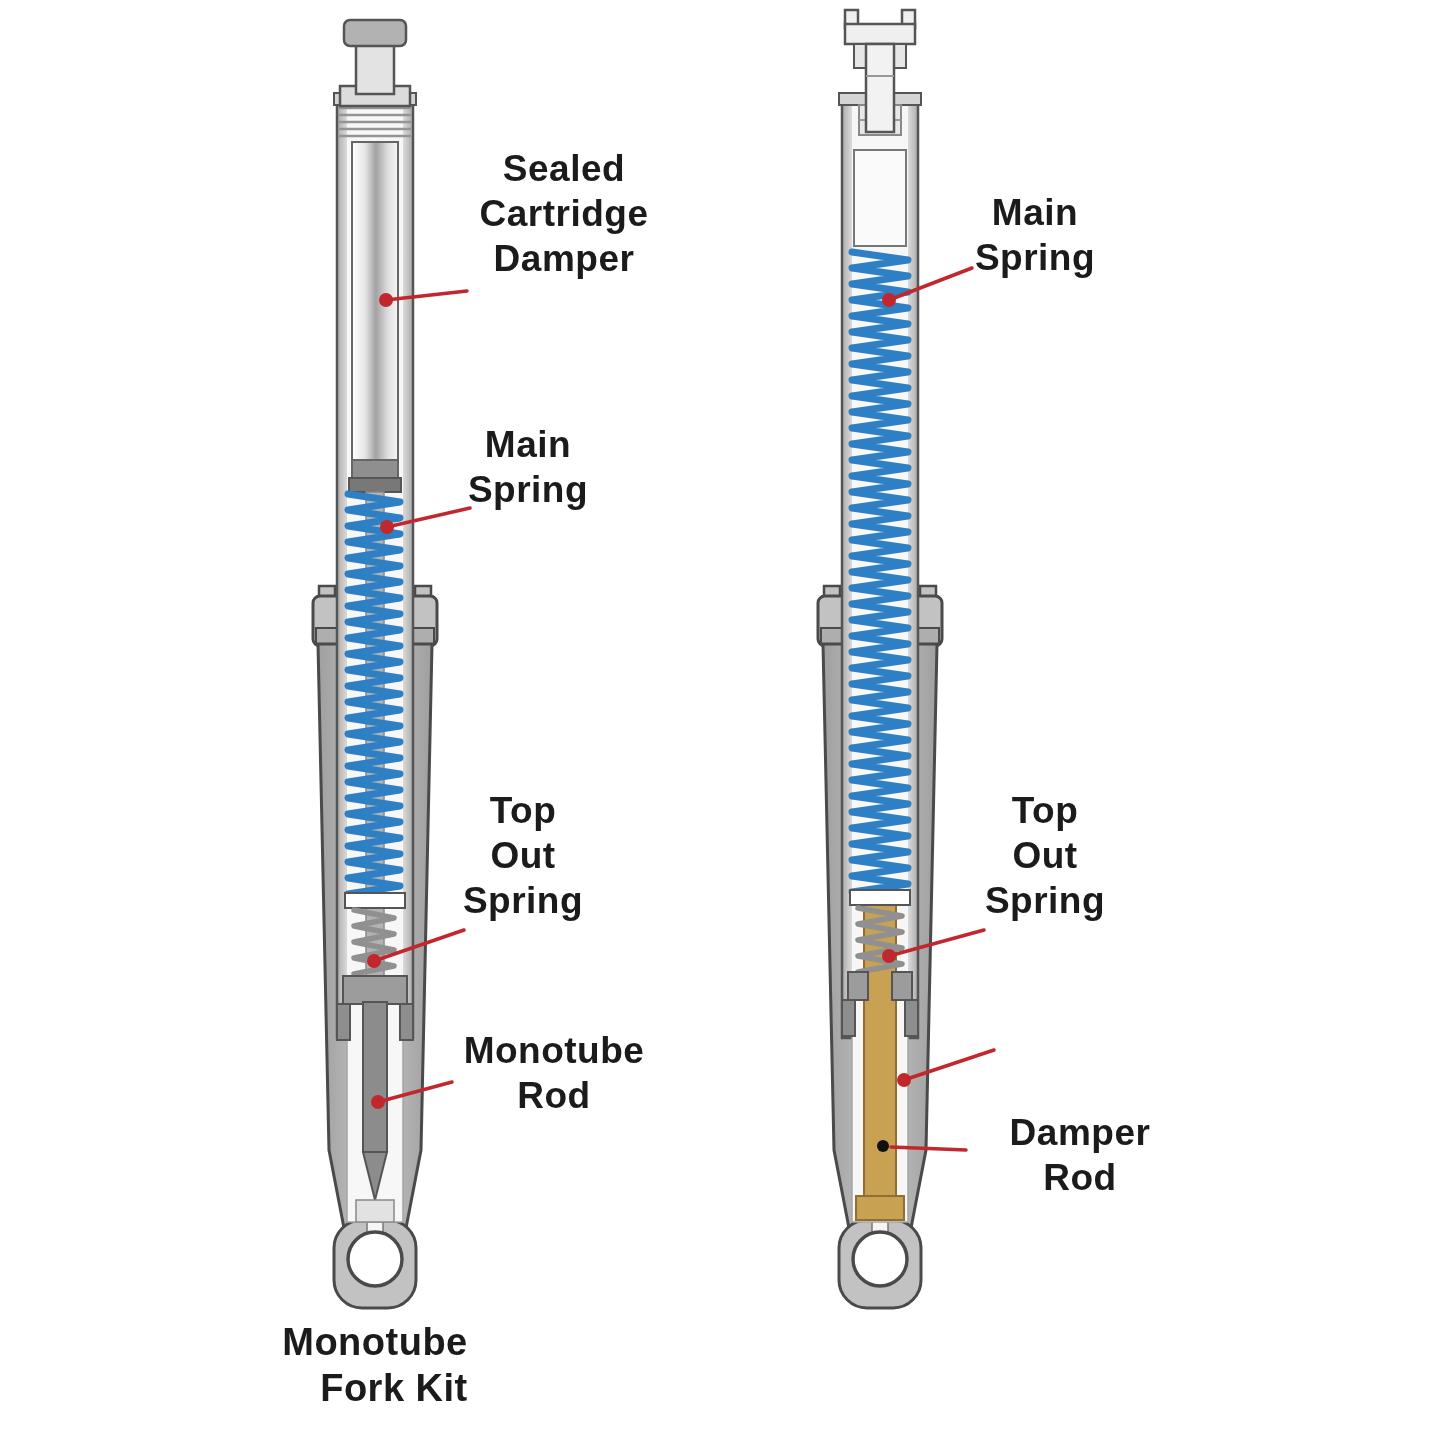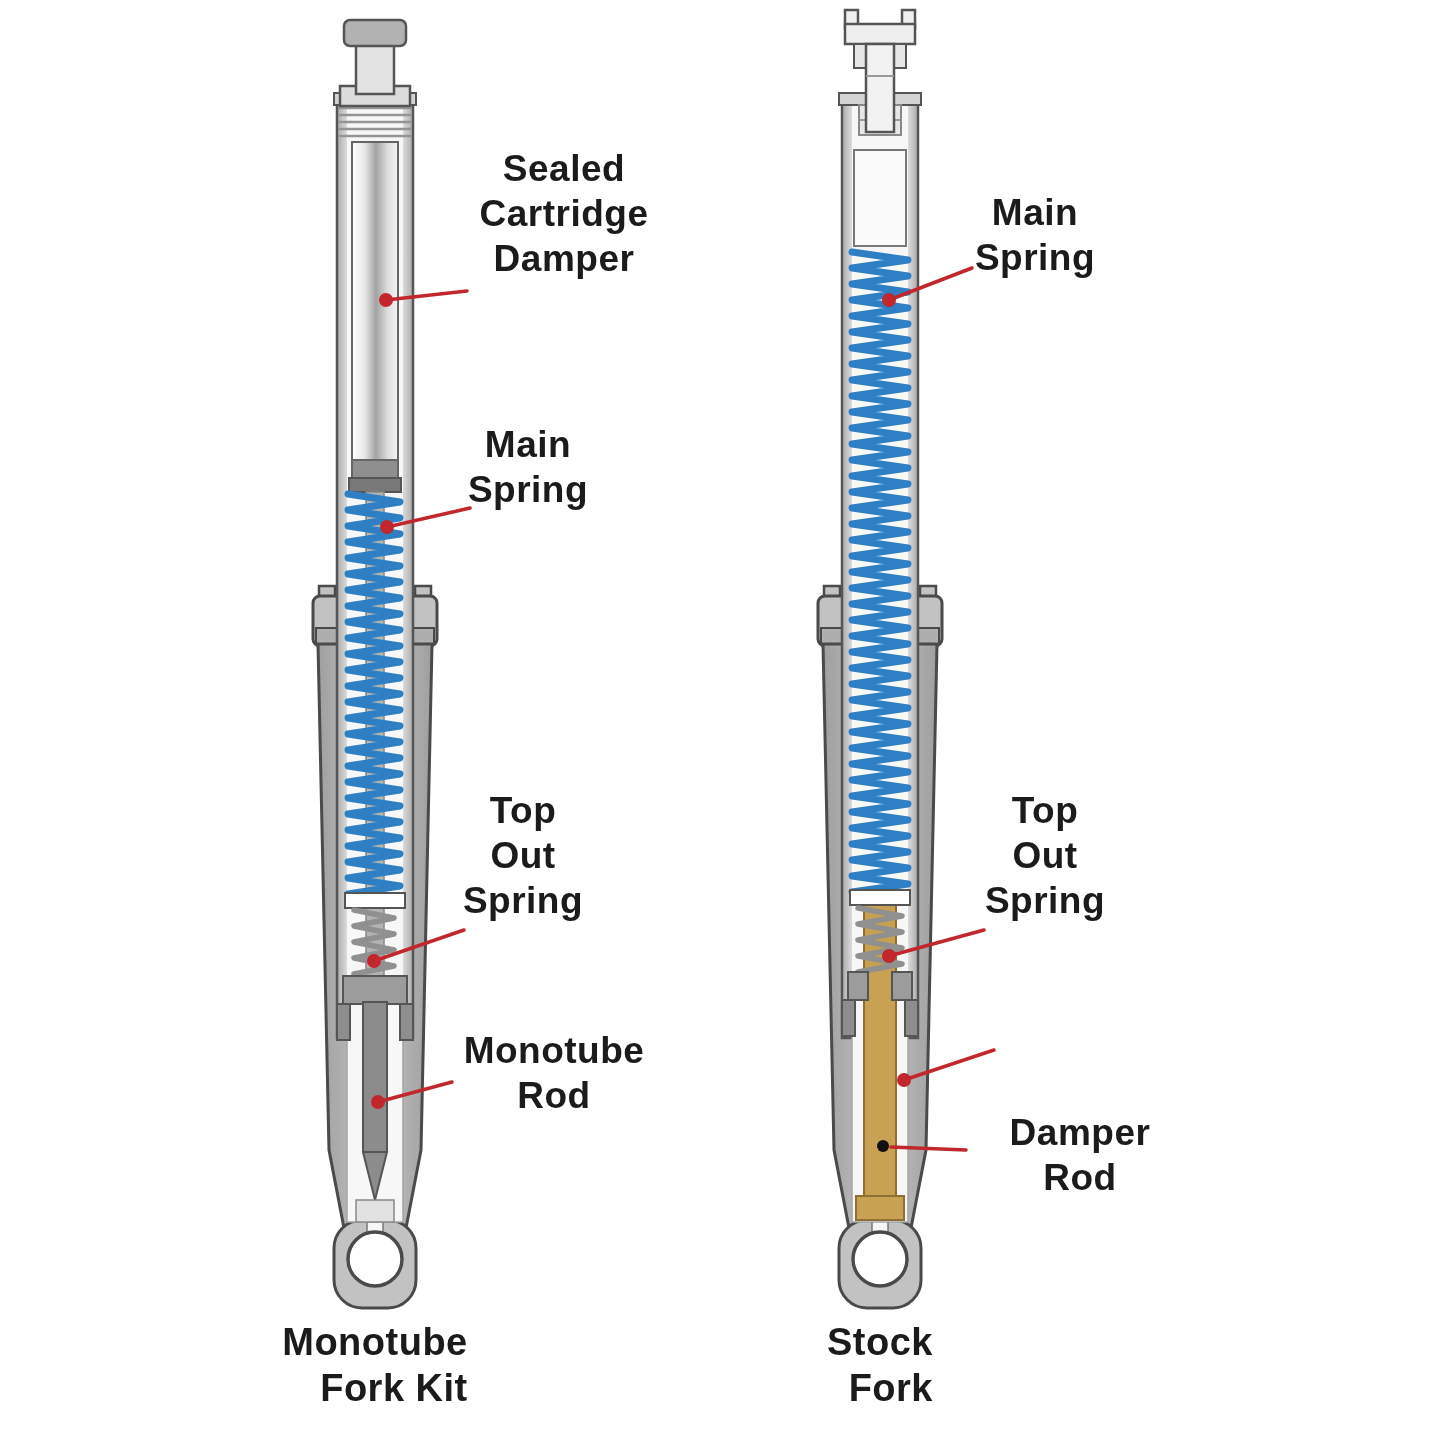--- a/index.html
+++ b/index.html
@@ -193,16 +193,14 @@
 <div class="part-label" style="left:1035px;top:190px;">Main
 Spring</div>
 <div class="part-label" style="left:1045px;top:788px;">Top
 Out
 Spring</div>
 <div class="part-label" style="left:1080px;top:1110px;">Damper
 Rod</div>
 
 <div class="fork-caption" style="left:375px;top:1320px;">Monotube
 Fork Kit</div>
-<div class="fork-caption" style="left:880px;top:1320px;">Stock
-Fork</div>
 
 </div>
 
 </body></html>

